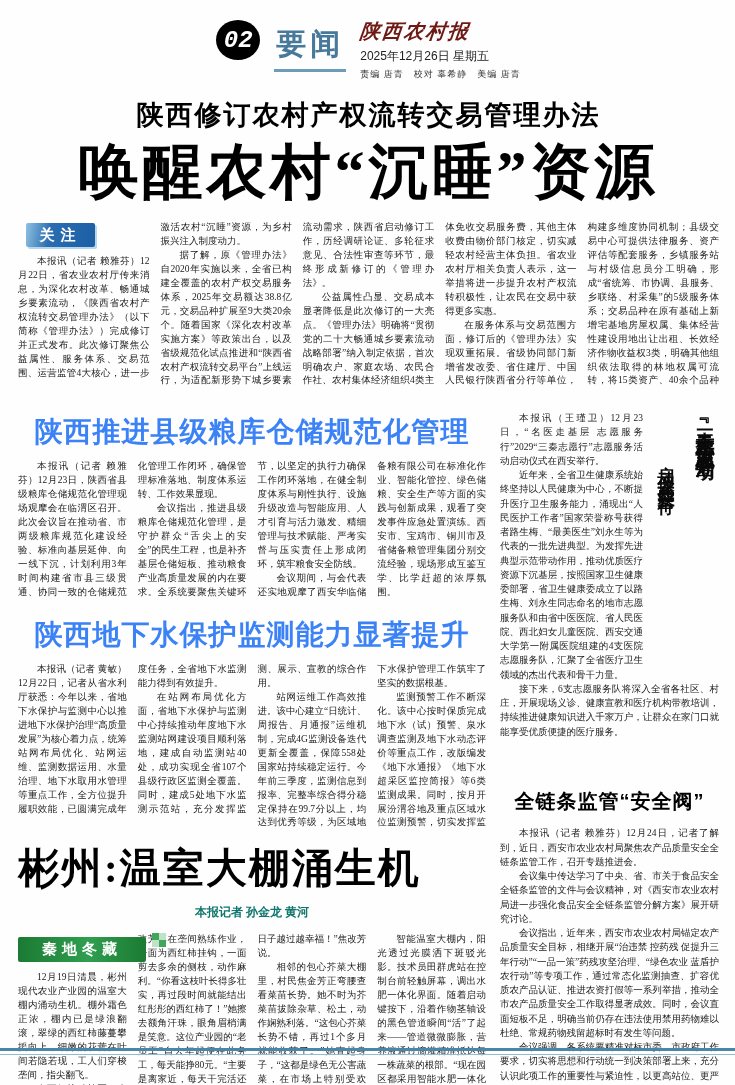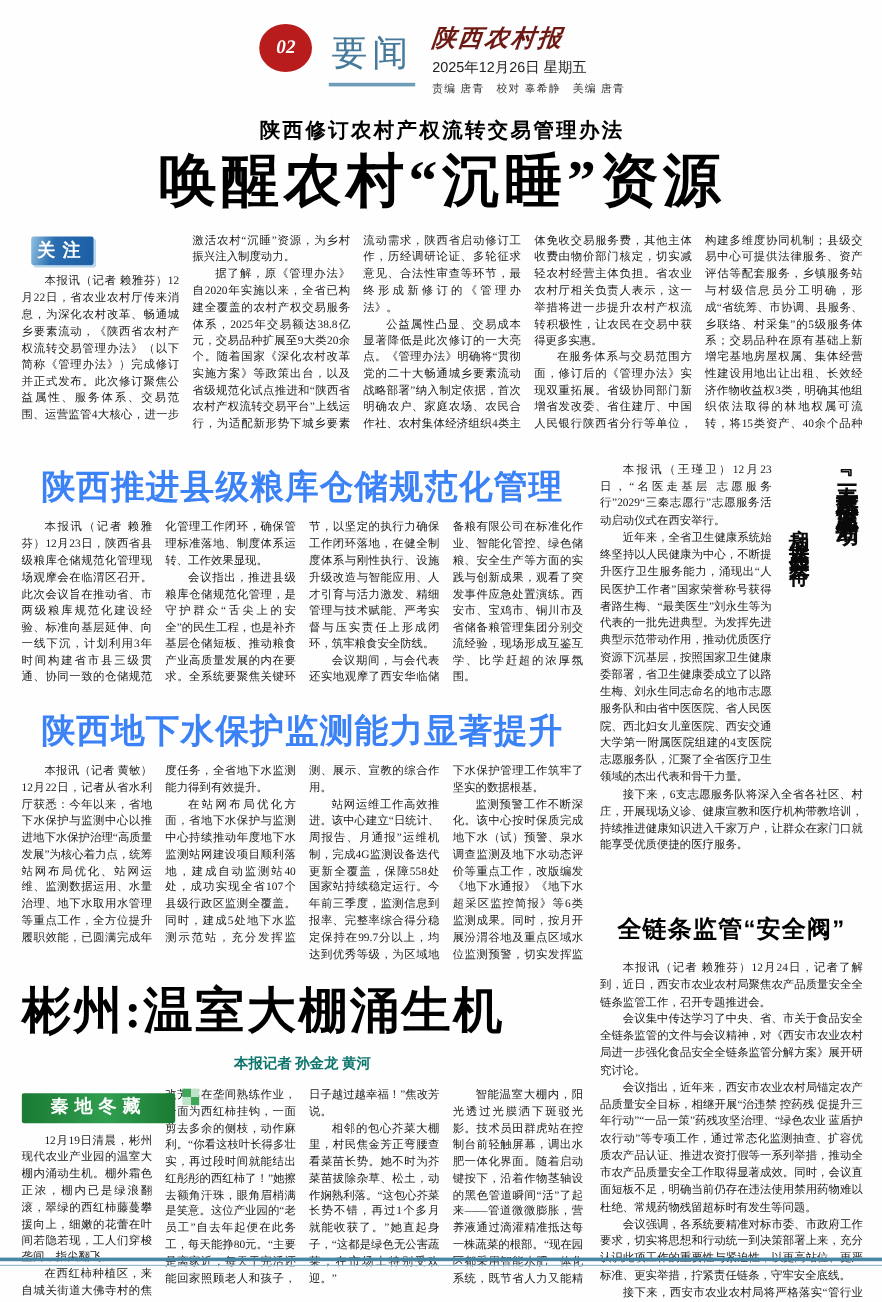--- a/index.html
+++ b/index.html
@@ -4,52 +4,52 @@
 <style>
   html,body{margin:0;padding:0;background:#e9e9e9;}
   .page{
     position:relative;width:735px;height:1085px;margin:0 auto;background:#fefefe;
     font-family:"Liberation Serif",serif;color:#1a1a1a;overflow:hidden;
     box-sizing:border-box;padding:12px 16px 0 18px;
   }
   
   .masthead{display:flex;justify-content:center;align-items:flex-start;gap:14px;margin:4px 0 10px 0;}
   .page-num{
-    width:44px;height:40px;border-radius:50%;background:#b91c1c;color:#fff;
+    width:44px;height:40px;border-radius:50%;background:#000000;color:#fff;
     display:flex;align-items:center;justify-content:center;
-    font-family:Liberation Serif, serif;font-style:italic;font-weight:bold;font-size:16px;
+    font-family:Liberation Mono, monospace;font-style:italic;font-weight:bold;font-size:24px;
     margin-top:4px;flex:0 0 auto;
   }
   .section-name{
-    font-family:"Liberation Serif",serif;font-weight:normal;font-size:30px;color:#47799a;
+    font-family:"Liberation Serif",serif;font-weight:bold;font-size:30px;color:#47799a;
     letter-spacing:4px;border-bottom:3px solid #6d9cb8;padding:2px 2px 4px 2px;margin-top:6px;
   }
   .mast-right{display:flex;flex-direction:column;gap:3px;padding-top:2px;}
   .paper-logo{
     font-family:"Liberation Serif",serif;font-weight:bold;font-style:italic;
     font-size:20px;color:#6e1a14;letter-spacing:2px;transform:skewX(-6deg);
   }
   .mast-date{font-family:"Liberation Sans",sans-serif;font-size:12px;color:#222;}
   .mast-staff{font-family:"Liberation Sans",sans-serif;font-size:9px;color:#333;letter-spacing:1px;}
   
   .lead-kicker{
     text-align:center;font-family:"Liberation Sans",sans-serif;font-weight:bold;
-    font-size:17px;letter-spacing:2px;color:#000;margin:16px 0 6px 0;
+    font-size:27px;letter-spacing:2px;color:#000;margin:16px 0 6px 0;
   }
   .lead-headline{
     text-align:center;font-family:"Liberation Serif",serif;font-weight:900;
-    font-size:48px;letter-spacing:4px;color:#000;margin:2px 0 16px 0;line-height:1.1;
+    font-size:60px;letter-spacing:4px;color:#000;margin:2px 0 16px 0;line-height:1.1;
   }
   .lead-cols{
     column-count:5;column-gap:11px;height:180px;overflow:hidden;
     font-size:9.5px;line-height:1.47;text-align:justify;
   }
   .lead-cols p,.cols4 p,.art-body p{margin:0;text-indent:2em;}
   .tag-badge{
-    width:52px;height:24px;margin:2px 10px 8px 8px;
+    width:69px;height:24px;margin:2px 10px 8px 8px;
     background:linear-gradient(100deg,#8fc1e2 0%,#2a6db0 35%,#1c5ea4 100%);
     color:#fff;font-family:"Liberation Sans",sans-serif;font-weight:bold;font-size:15px;
     letter-spacing:6px;display:flex;align-items:center;justify-content:center;
     box-shadow:2px 2px 0 #b9d7ec;border-radius:2px;
   }
   
   .body-grid{display:flex;gap:14px;margin-top:10px;}
   .left-col{width:468px;flex:0 0 auto;}
   .right-col{flex:1 1 auto;min-width:0;}
   .sec-headline{

